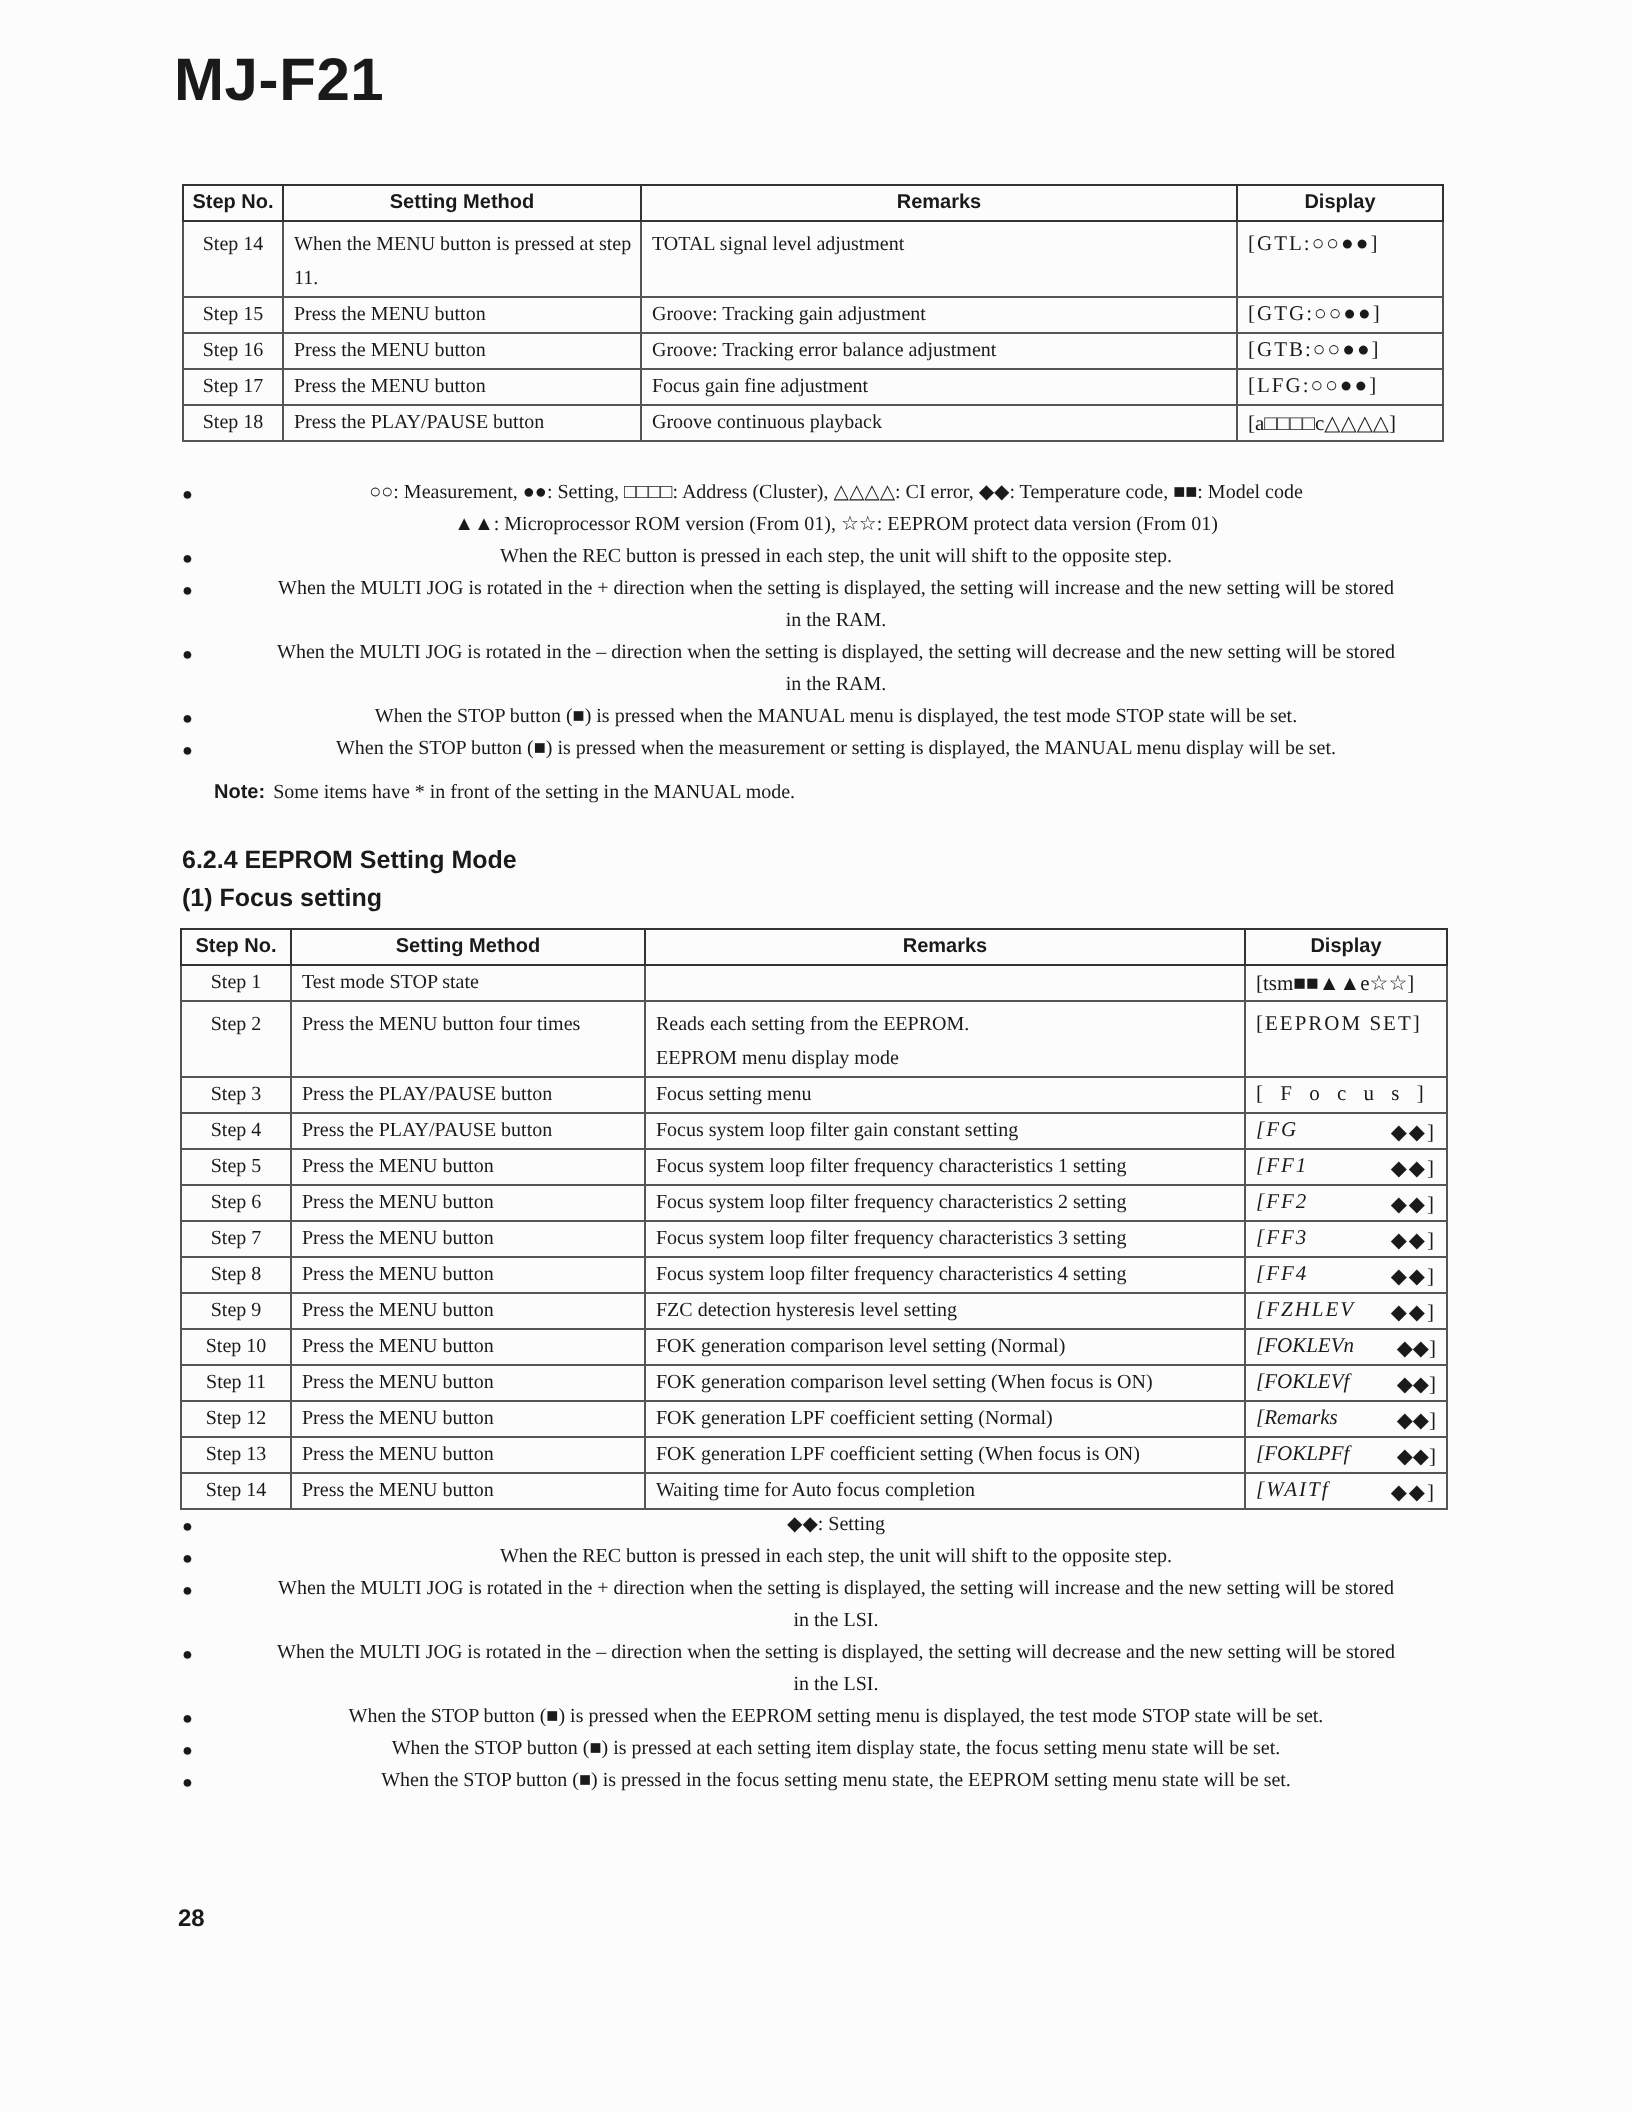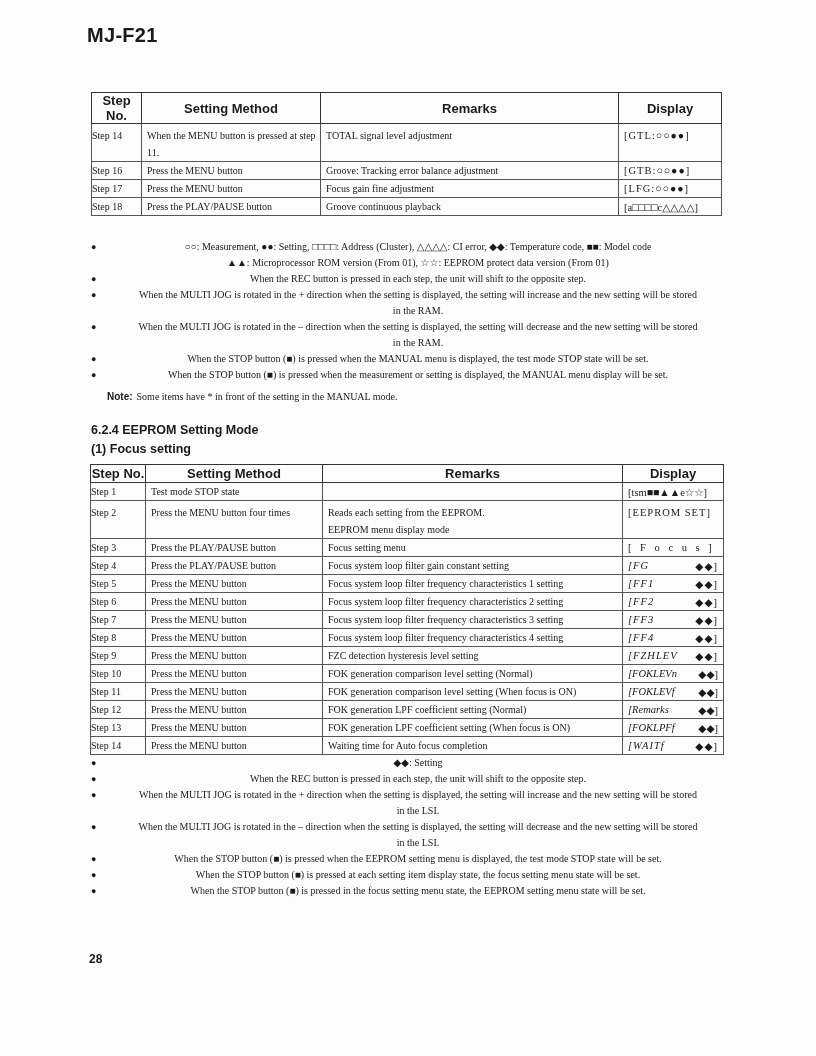--- a/index.html
+++ b/index.html
@@ -1,21 +1,21 @@
 <!DOCTYPE html>
 <html><head>
 <meta charset="utf-8">
 <style>
   html, body { margin:0; padding:0; }
   body { width:816px; height:1056px; background:#fcfcfc; position:relative; font-family:"Liberation Serif", serif; color:#1a1a1a; overflow:hidden; }
-  .model { position:absolute; left:87px; top:24px; font-family:"Liberation Sans", sans-serif; font-weight:bold; font-size:20px; letter-spacing:0.3px; }
+  .model { position:absolute; left:87px; top:24px; font-family:"Liberation Sans", sans-serif; font-weight:bold; font-size:30px; letter-spacing:0.3px; }
   table.spec { position:absolute; border-collapse:collapse; font-size:10px; }
-  table.spec th { font-family:"Liberation Sans", sans-serif; font-weight:bold; font-size:13px; height:17px; padding:0; border:1px solid #333; }
+  table.spec th { font-family:"Liberation Sans", sans-serif; font-weight:bold; font-size:10px; height:17px; padding:0; border:1px solid #333; }
   table.spec td { border:1px solid #555; padding:0 0 0 5px; height:17px; vertical-align:middle; white-space:nowrap; }
-  table.spec td.step { text-align:left; padding:0; }
+  table.spec td.step { text-align:center; padding:0; }
   table.spec td.disp { font-family:"Liberation Serif", serif; font-size:10.5px; letter-spacing:1px; position:relative; padding-right:4px; }
   table.spec tr.tall td { height:34px; }
   table.spec tr.tall td.top { vertical-align:top; padding-top:3px; line-height:17px; white-space:normal; }
   #t1 { left:91px; top:92px; }
   #t2 { left:90px; top:464px; }
   .disp .lbl { display:inline-block;font-style:italic; }
   .disp .val { position:absolute; right:5px; top:50%; transform:translateY(-50%); }
   ul.notes { position:absolute; left:91px; margin:0; padding:0; list-style:none; font-size:10px; width:640px;text-align:center; }
   ul.notes li { position:relative; padding-left:14px; line-height:16px; }
   ul.notes li::before { content:"●"; position:absolute; left:0; top:0; font-size:9px; }
@@ -46,20 +46,26 @@
     <th>Remarks</th>
     <th>Display</th>
   </tr>
   <tr class="tall">
     <td class="step top">Step 14</td>
     <td class="top">When the MENU button is pressed at step 11.</td>
     <td class="top">TOTAL signal level adjustment</td>
     <td class="disp top">[GTL:○○●●]</td>
   </tr>
   <tr>
+    <td class="step">Step 15</td>
+    <td>Press the MENU button</td>
+    <td>Groove: Tracking gain adjustment</td>
+    <td class="disp">[GTG:○○●●]</td>
+  </tr>
+  <tr>
     <td class="step">Step 16</td>
     <td>Press the MENU button</td>
     <td>Groove: Tracking error balance adjustment</td>
     <td class="disp">[GTB:○○●●]</td>
   </tr>
   <tr>
     <td class="step">Step 17</td>
     <td>Press the MENU button</td>
     <td>Focus gain fine adjustment</td>
     <td class="disp">[LFG:○○●●]</td>

